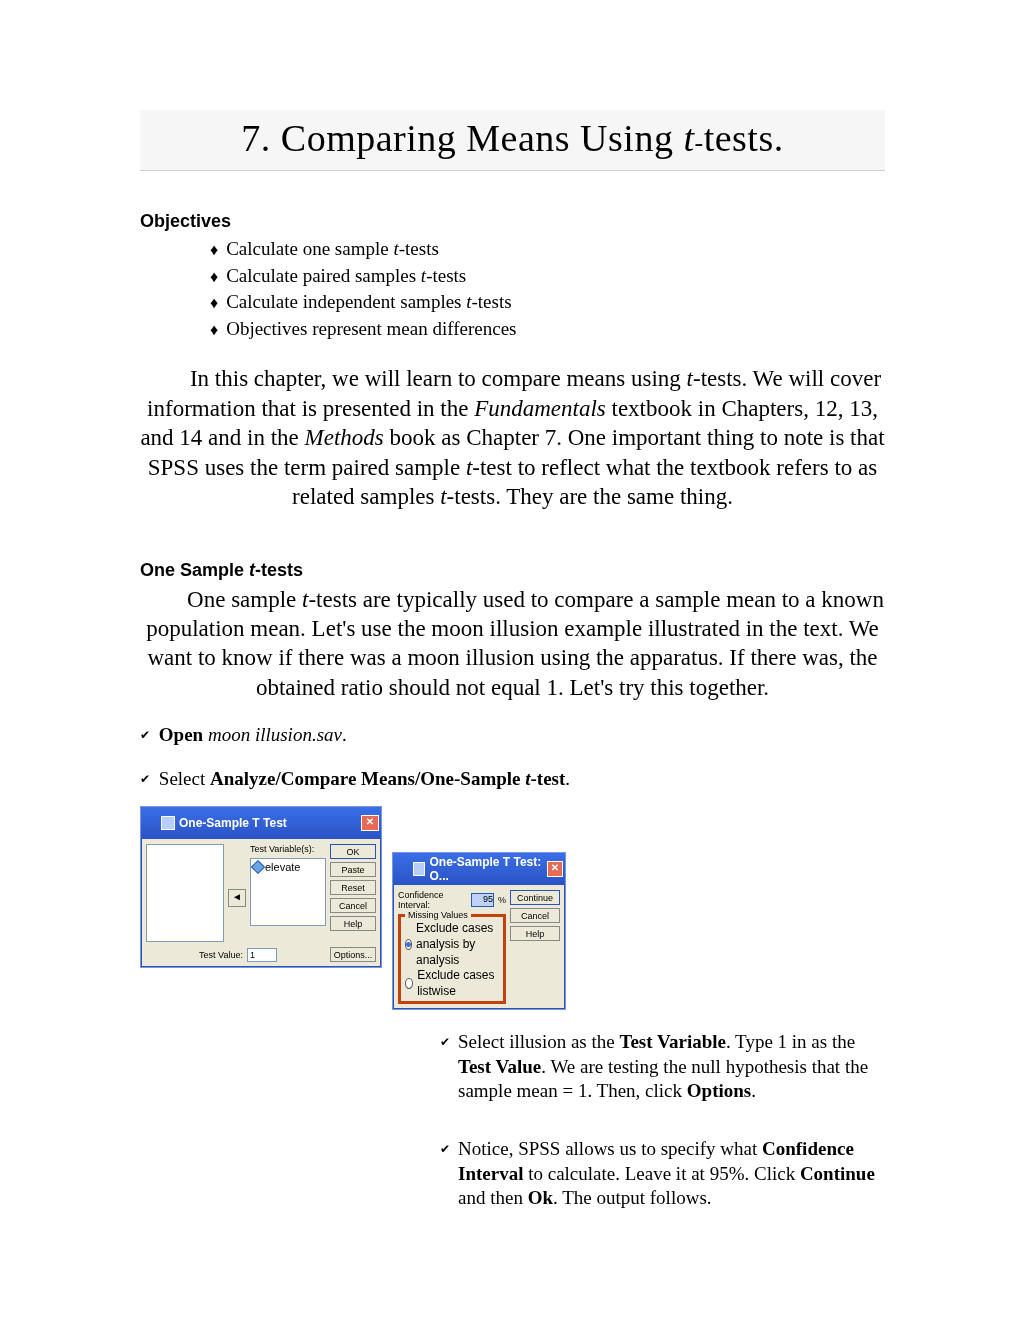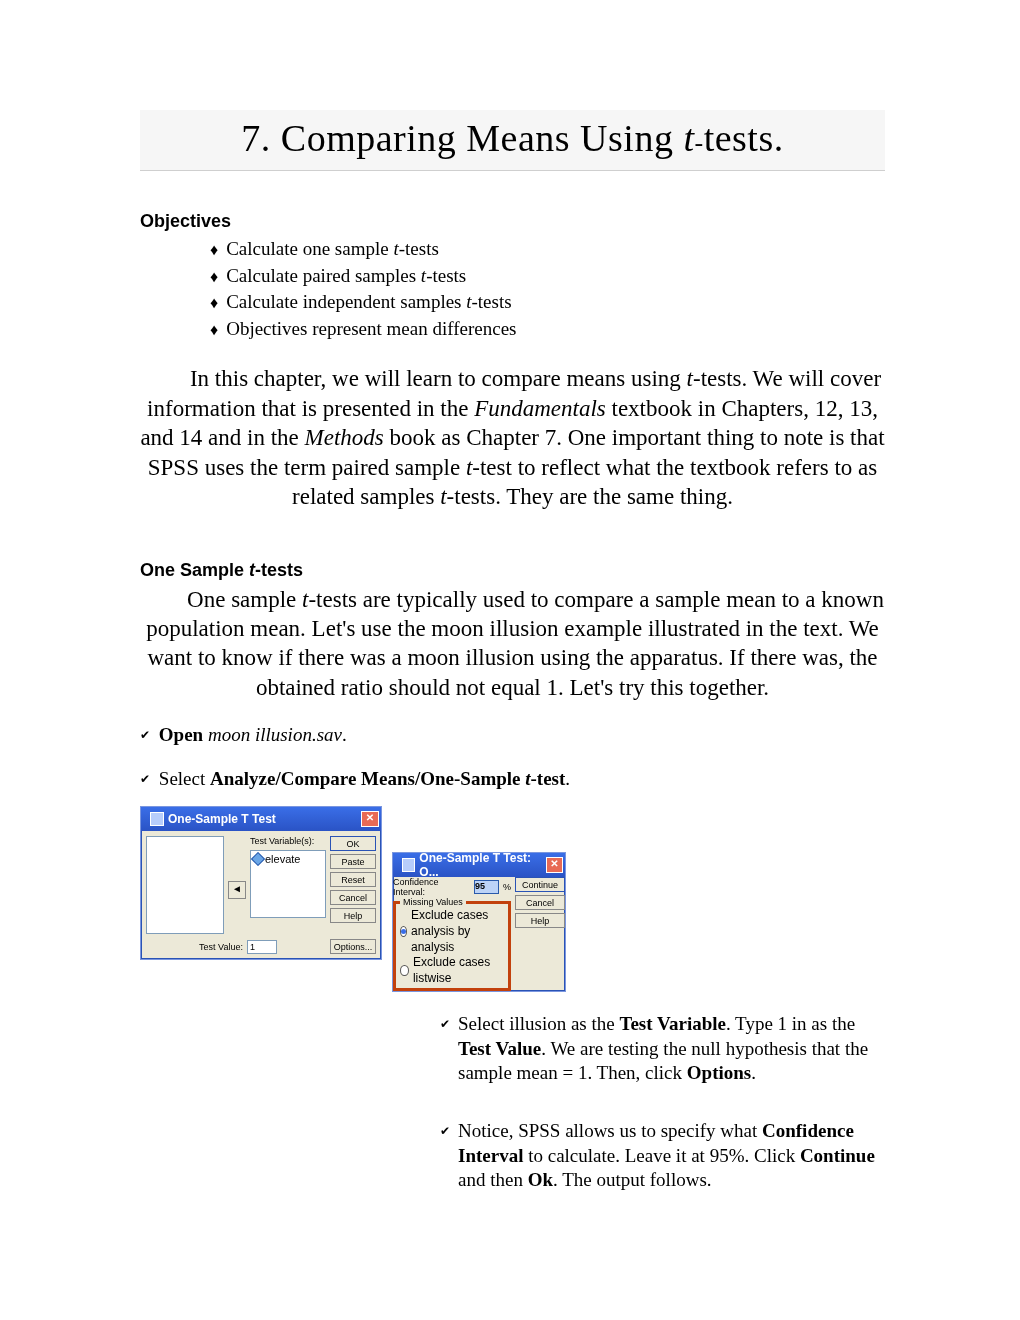--- a/index.html
+++ b/index.html
@@ -82,24 +82,24 @@
   .win {
     font-family: Tahoma, Arial, sans-serif;
     background: #ece9d8;
     border: 1px solid #7a96df;
     box-shadow: 0 0 0 1px #2a53b5 inset;
   }
   .win1 { width: 240px; }
   .titlebar {
     background: linear-gradient(#3a6ee7, #2a53c5);
     color: #fff;
-    height: 24px;
+    height: 32px;
     display: flex;
     align-items: center;
-    padding: 0 2px 0 9px;
+    padding: 0 2px 0 20px;
     font-size: 12px;
     font-weight: bold;
   }
   .titlebar .sysicon {
     width: 12px; height: 12px;
     background: #b7cdfb;
     border: 1px solid #fff;
     margin-right: 4px;
   }
   .titlebar .spacer { flex: 1; }
@@ -149,26 +149,26 @@
     background: #ece9d8;
     border: 1px solid #888;
     font-size: 9px;
     padding: 0;
     text-align: center;
   }
   .wbtn.default { border: 1.5px solid #2a53b5; }
   .win1 .lower { display:flex; justify-content:space-between; padding: 0 5px 5px 5px; align-items:center;}
   
   .win2 { width: 172px; margin-top: 46px; }
-  .win2 .body2 { font-size: 9px; }
+  .win2 .body2 { padding: 5px; font-size: 9px; }
   .row { display: flex; align-items: center; gap: 4px; margin-bottom: 4px; }
   .ci-input {
     width: 24px; height: 12px;
     background: #bcd3f7; border: 1px solid #2a5aab;
-    color: #000; font-size: 9px; text-align:left;font-weight:bold;
+    color: #000; font-size: 9px; text-align:right;
   }
   .group {
     border: 3px solid #c2410c;
     padding: 4px 4px 2px 4px;
     position: relative;
     margin-top: 4px;
   }
   .group .legend {
     position: absolute;
     top: -7px; left: 4px;

